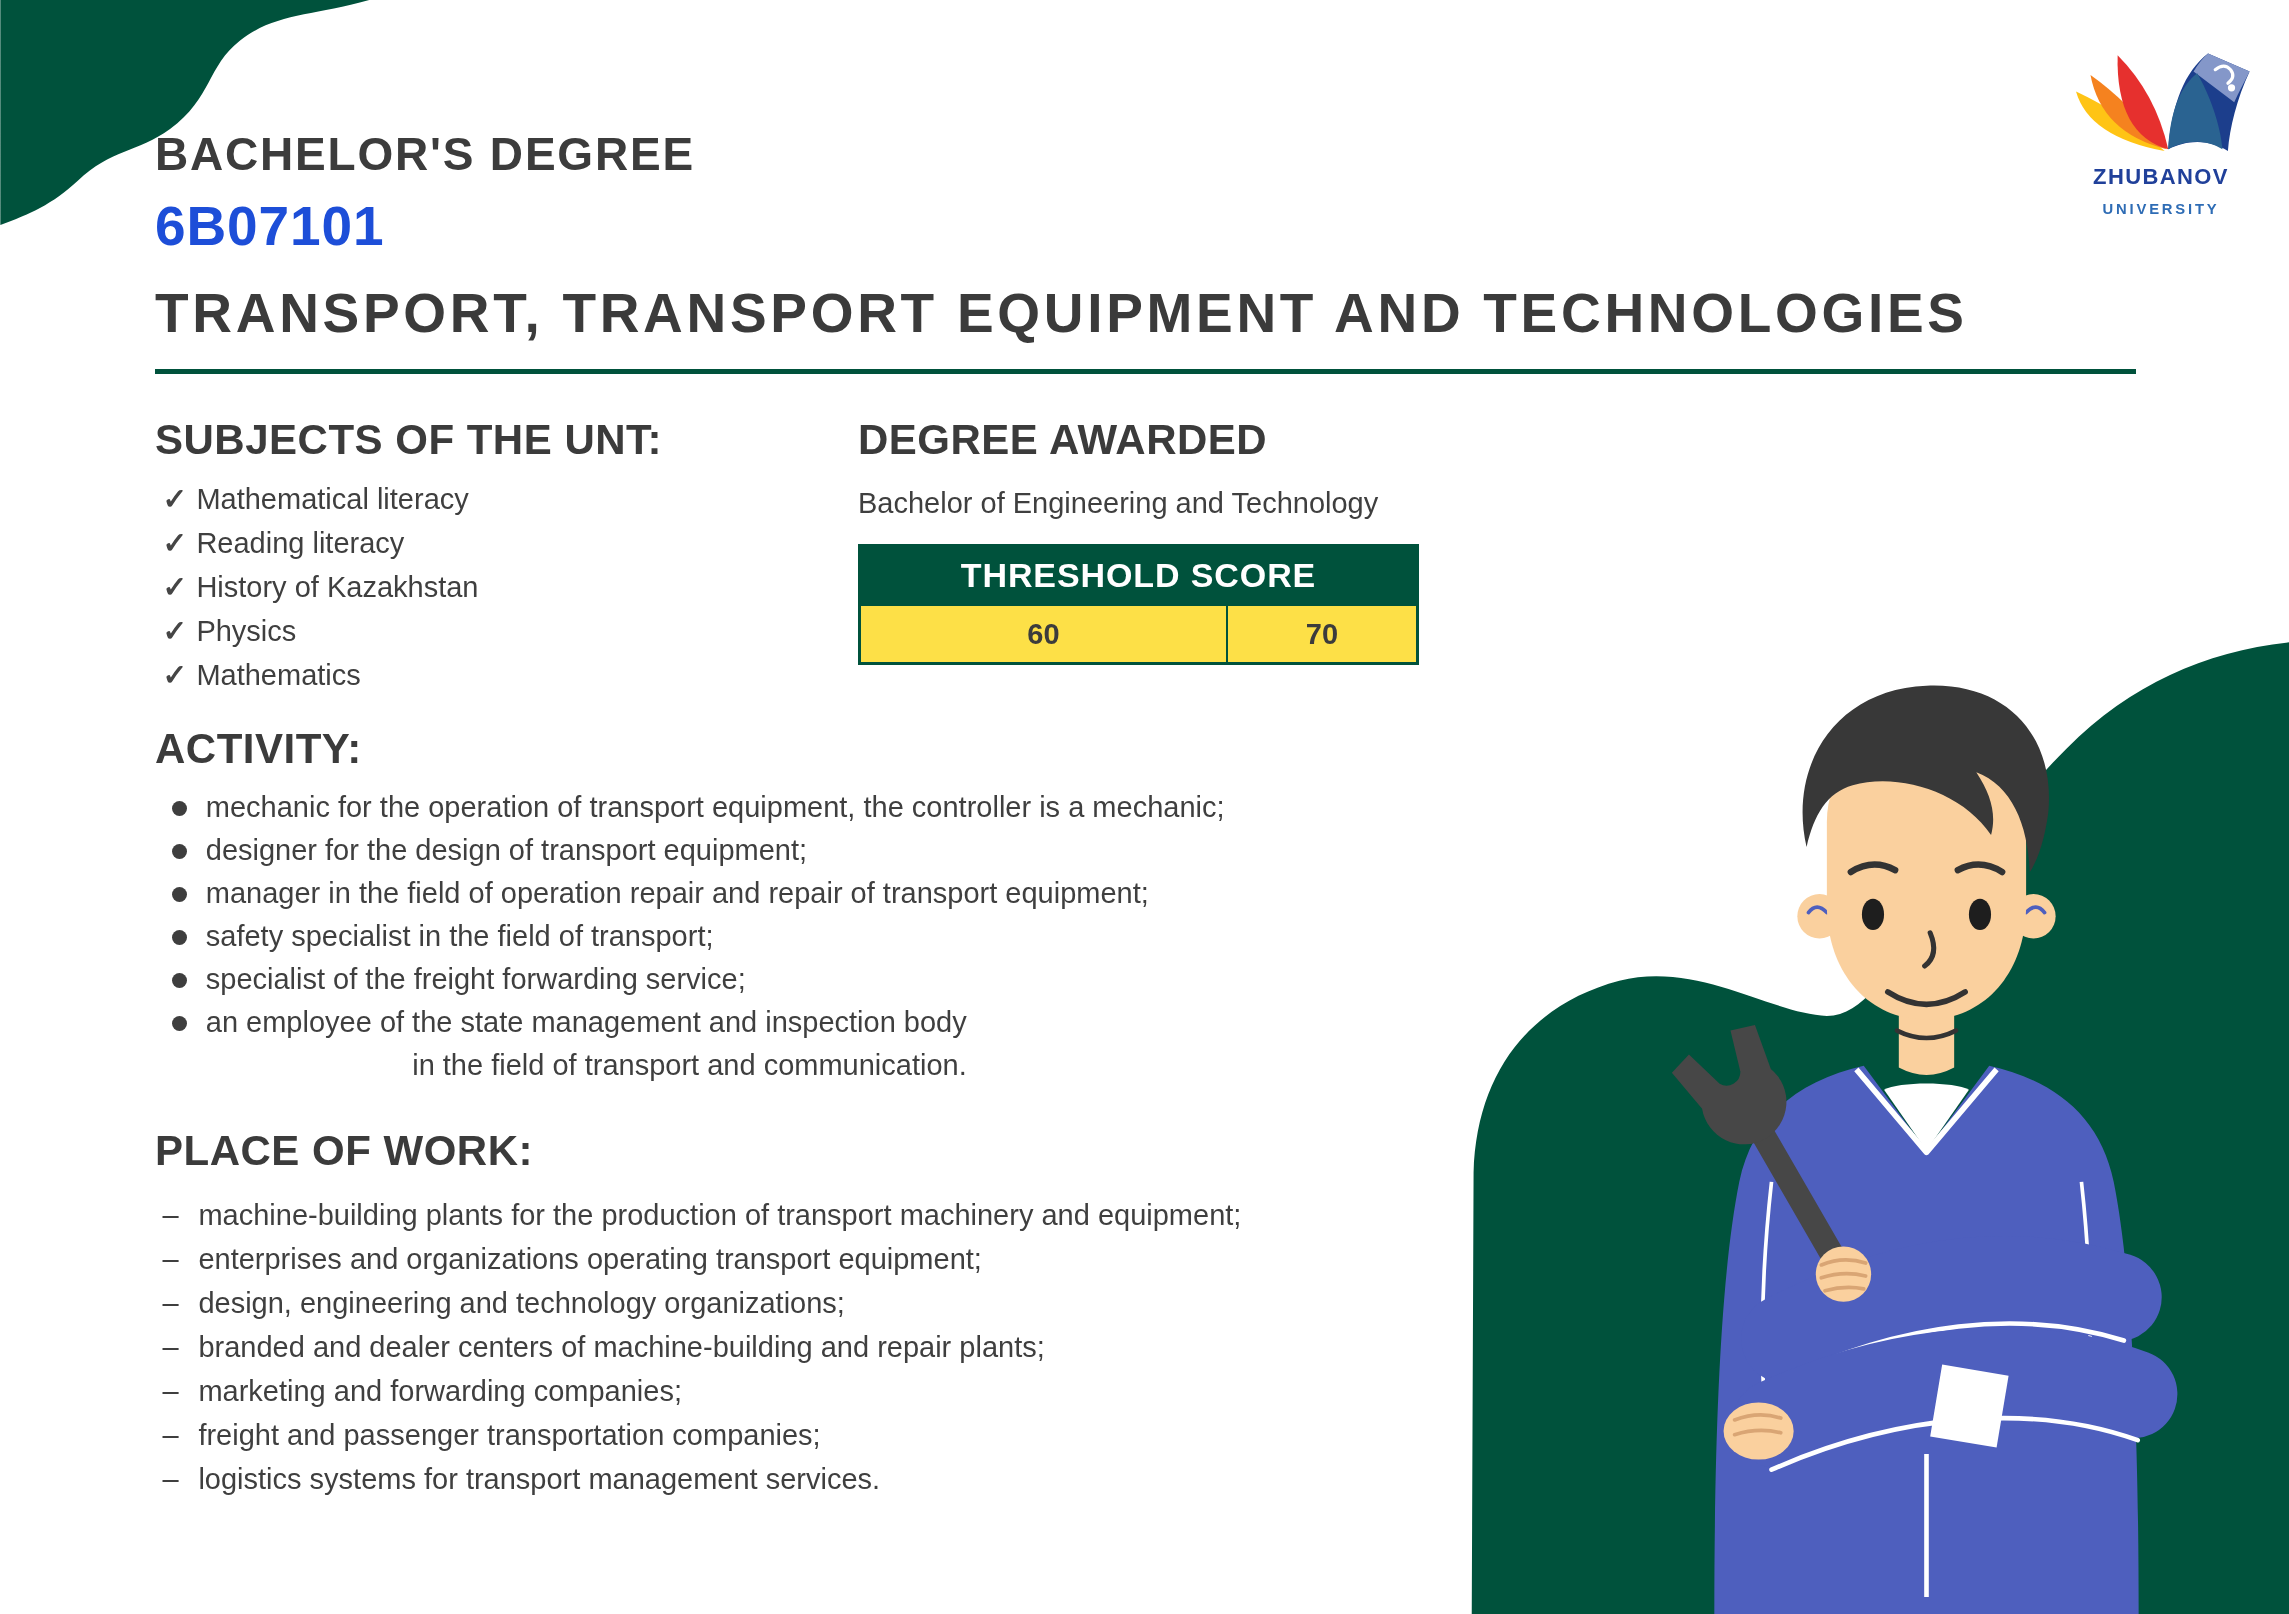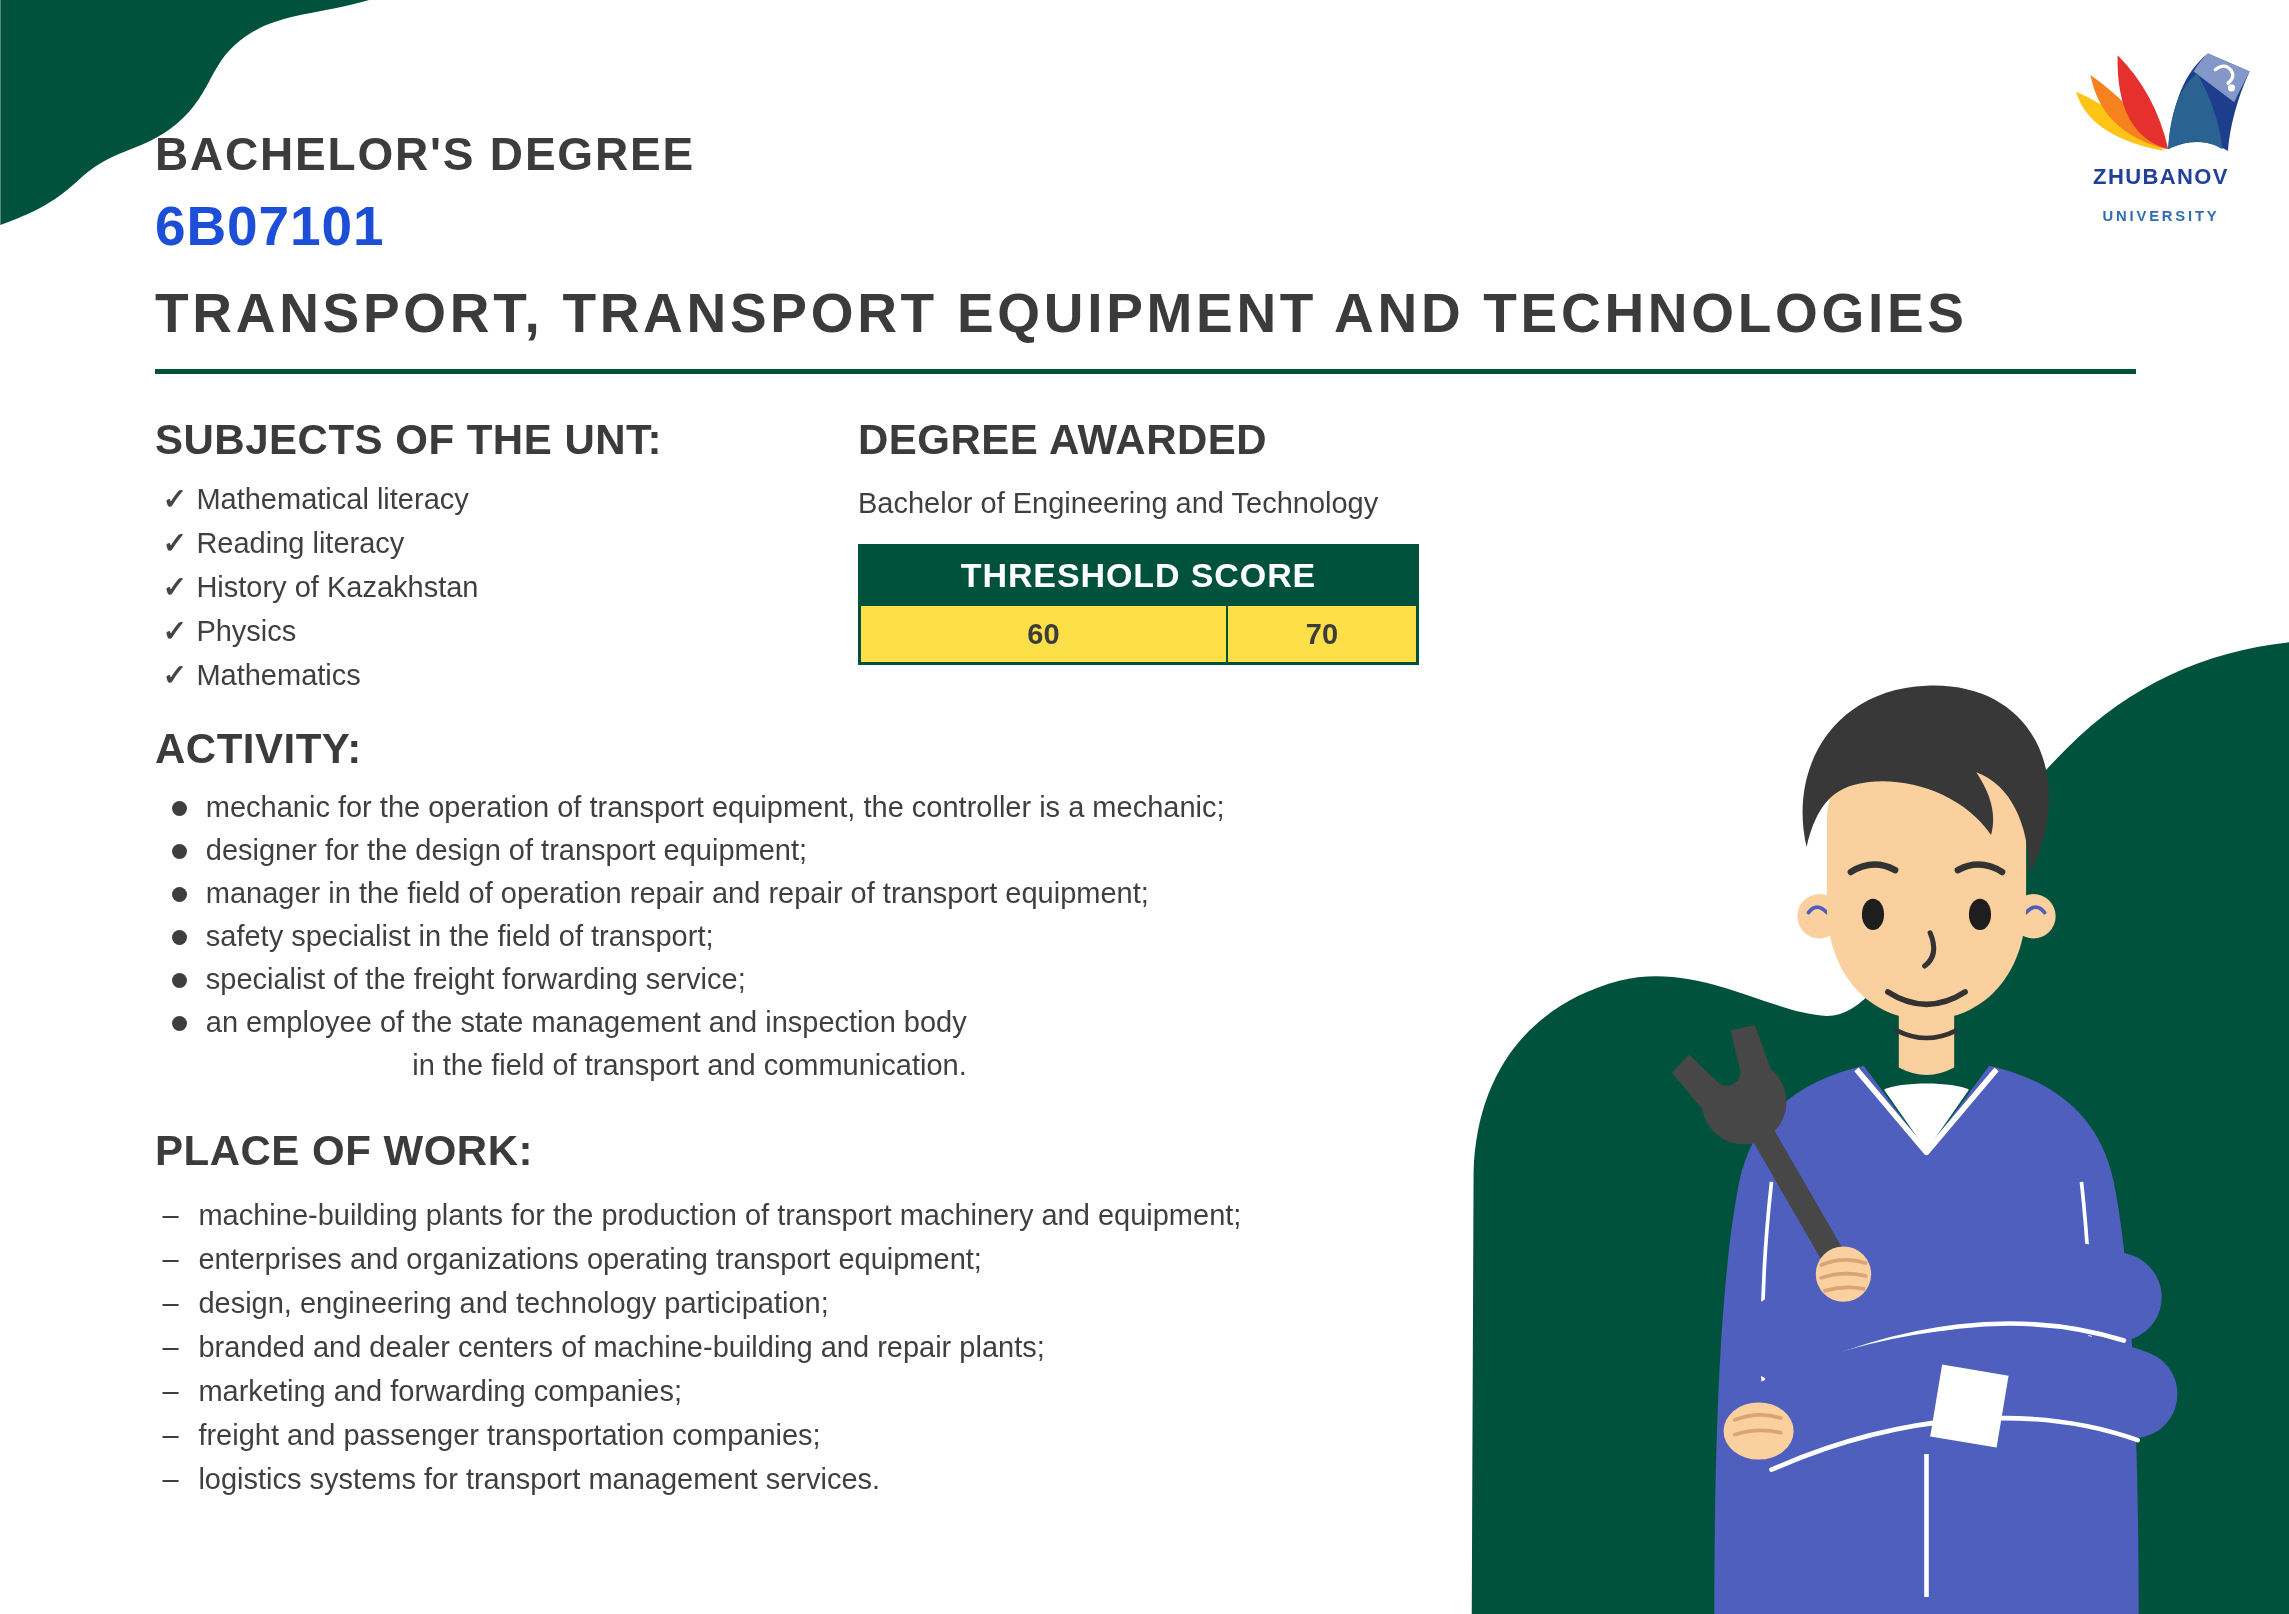--- a/index.html
+++ b/index.html
@@ -46,21 +46,21 @@
                  font-weight:700;color:#3C3C3C;}
   .ttable .c1{width:66%;border-right:2.8px solid #00523C;}
   .ttable .c2{width:34%;}
   .ttable .cols .tcell{height:95px;font-size:26px;line-height:31px;white-space:pre-line;}
   .ttable .vals .tcell{height:56px;font-size:29px;border-top:2.8px solid #00523C;}
 
   
   .logo{left:2067px;top:48px;width:188px;text-align:center;}
   .logo .mark{width:188px;height:113px;display:block;margin:0 auto;}
   .logo .name{font-size:22px;font-weight:800;letter-spacing:1.4px;color:#20409A;margin-top:3px;}
-  .logo .sub{font-size:14.8px;font-weight:700;letter-spacing:2.8px;color:#2E6CB5;margin-top:18px;}
+  .logo .sub{font-size:14.8px;font-weight:700;letter-spacing:2.8px;color:#2E6CB5;margin-top:11px;}
 
   svg{display:block;}
 </style>
 </head>
 <body>
 
 <svg class="abs" style="left:0;top:0;" width="388" height="249" viewBox="0 0 420 270">
   <path d="M0,0 L400,0 C336,18 298,14 260,44 C224,72 230,106 184,140
            C148,166 120,162 84,196 C56,222 32,232 0,244 Z" fill="#00523C"></path>
 </svg>
@@ -169,21 +169,21 @@
       <span class="itemtext">machine-building plants for the production of transport machinery and equipment;</span>
     </div>
 
     <div class="row">
       <span class="dash">–</span>
       <span class="itemtext">enterprises and organizations operating transport equipment;</span>
     </div>
 
     <div class="row">
       <span class="dash">–</span>
-      <span class="itemtext">design, engineering and technology participation;</span>
+      <span class="itemtext">design, engineering and technology organizations;</span>
     </div>
 
     <div class="row">
       <span class="dash">–</span>
       <span class="itemtext">branded and dealer centers of machine-building and repair plants;</span>
     </div>
 
     <div class="row">
       <span class="dash">–</span>
       <span class="itemtext">marketing and forwarding companies;</span>

